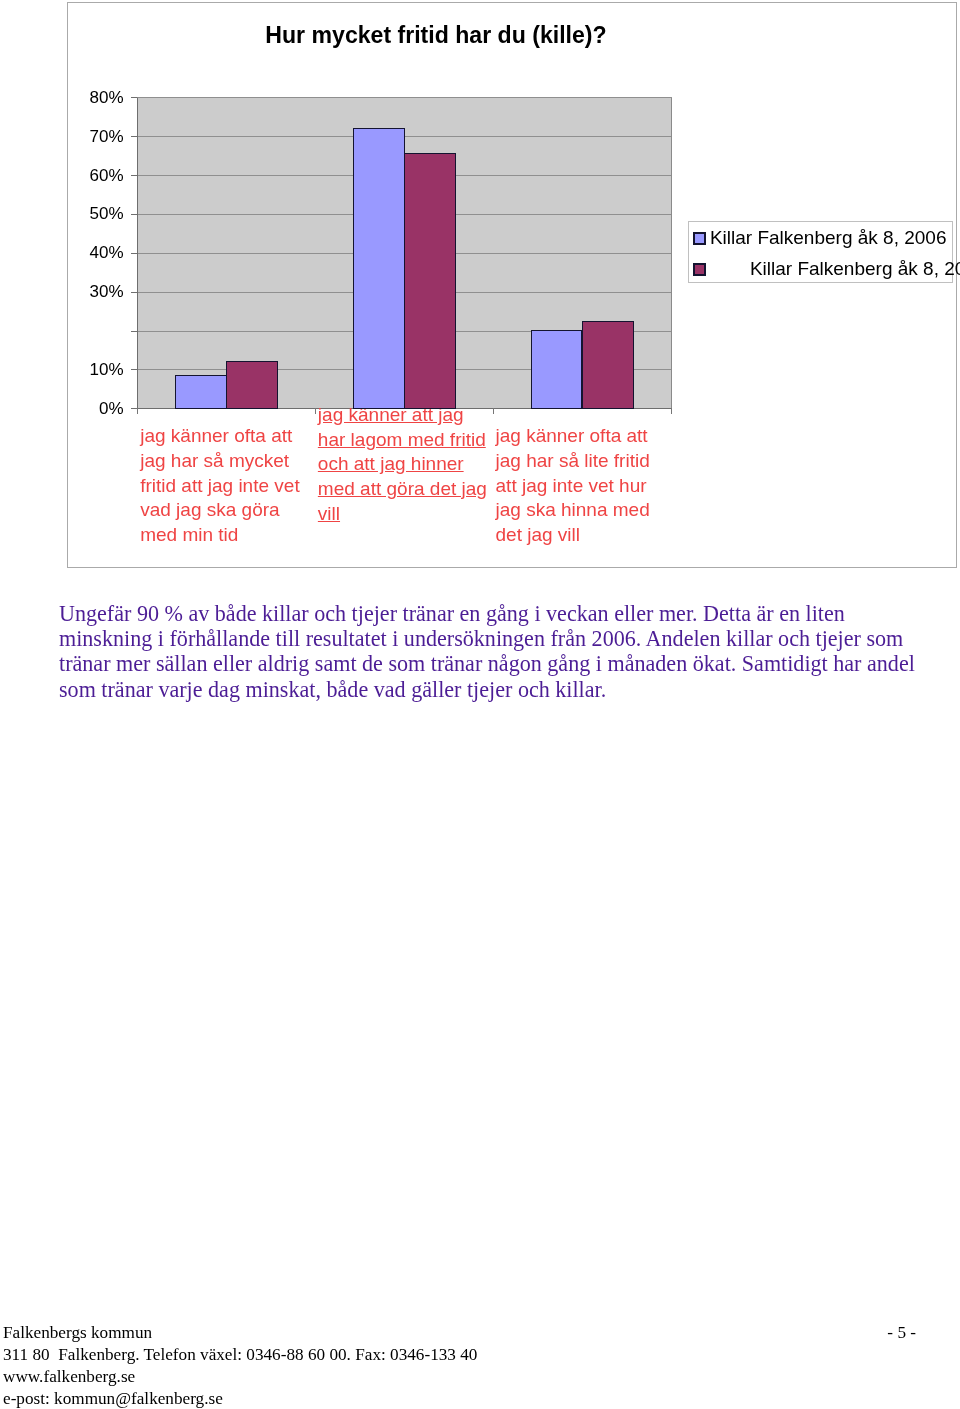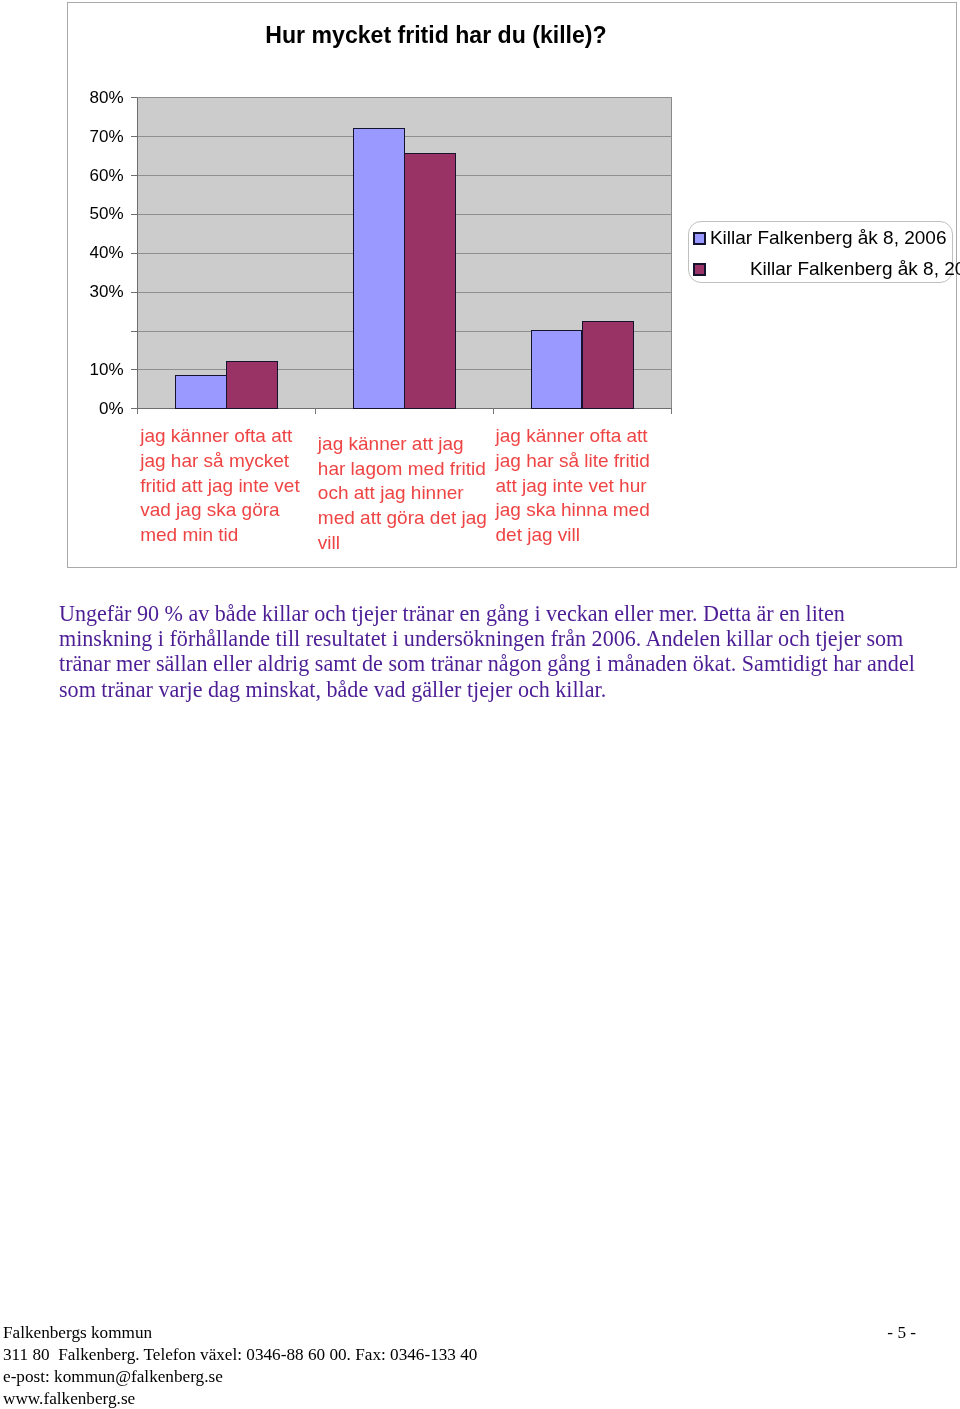--- a/index.html
+++ b/index.html
@@ -101,47 +101,47 @@
         <div class="xtick-mark" style="left: 247.133px; top: 405px;"></div>
         <div class="xtick-mark" style="left: 424.967px; top: 405px;"></div>
         <div class="xtick-mark" style="left: 602.8px; top: 405px;"></div>
         <div class="xcat" style="left: 72.2px; width: 177.667px; top: 421.3px;">
           <div>jag känner ofta att</div>
           <div>jag har så mycket</div>
           <div>fritid att jag inte vet</div>
           <div>vad jag ska göra</div>
           <div>med min tid</div>
         </div>
-        <div class="xcat" style="left: 249.867px; width: 177.667px; top: 429px;">
+        <div class="xcat" style="left: 249.867px; width: 177.667px; top: 400px; text-decoration: underline;">
           <div>jag känner att jag</div>
           <div>har lagom med fritid</div>
           <div>och att jag hinner</div>
           <div>med att göra det jag</div>
           <div>vill</div>
         </div>
         <div class="xcat" style="left: 427.533px; width: 177.667px; top: 421.3px;">
           <div>jag känner ofta att</div>
           <div>jag har så lite fritid</div>
           <div>att jag inte vet hur</div>
           <div>jag ska hinna med</div>
           <div>det jag vill</div>
         </div>
       </div>
-    <div id="legend" style="left: 619.6px; top: 218.3px; width: 265.1px; height: 61.4px; border-radius: 13px;">
+    <div id="legend" style="left: 619.6px; top: 218.3px; width: 265.1px; height: 61.4px;">
         <div class="legend-row" style="top: 0px;">
           <div class="legend-swatch" style="background: rgb(153, 153, 255); left: 4.8px; top: 10.1px;"></div>
           <div class="legend-text" style="left: 21.3px; top: 6.2px;">Killar Falkenberg åk 8, 2006</div>
         </div>
         <div class="legend-row" style="top: 30.9px;">
           <div class="legend-swatch" style="background: rgb(153, 51, 102); left: 4.8px; top: 10.1px;"></div>
           <div class="legend-text" style="left: 21.3px; top: 6.2px; margin-left: 40px;">Killar Falkenberg åk 8, 2008</div>
         </div>
       </div>
   </div>
   <div id="para">Ungefär 90 % av både killar och tjejer tränar en gång i veckan eller mer. Detta är en liten minskning i förhållande till resultatet i undersökningen från 2006. Andelen killar och tjejer som tränar mer sällan eller aldrig samt de som tränar någon gång i månaden ökat. Samtidigt har andel som tränar varje dag minskat, både vad gäller tjejer och killar.</div>
   <div id="footer">
     <div class="ln">Falkenbergs kommun</div>
     <div class="ln">311 80  Falkenberg. Telefon växel: 0346-88 60 00. Fax: 0346-133 40</div>
+    <div class="ln">www.falkenberg.se</div>
     <div class="ln">e-post: kommun@falkenberg.se</div>
-    <div class="ln">www.falkenberg.se</div>
   </div>
   <div id="pageno">- 5 -</div>
 </div>
 
 </body></html>

